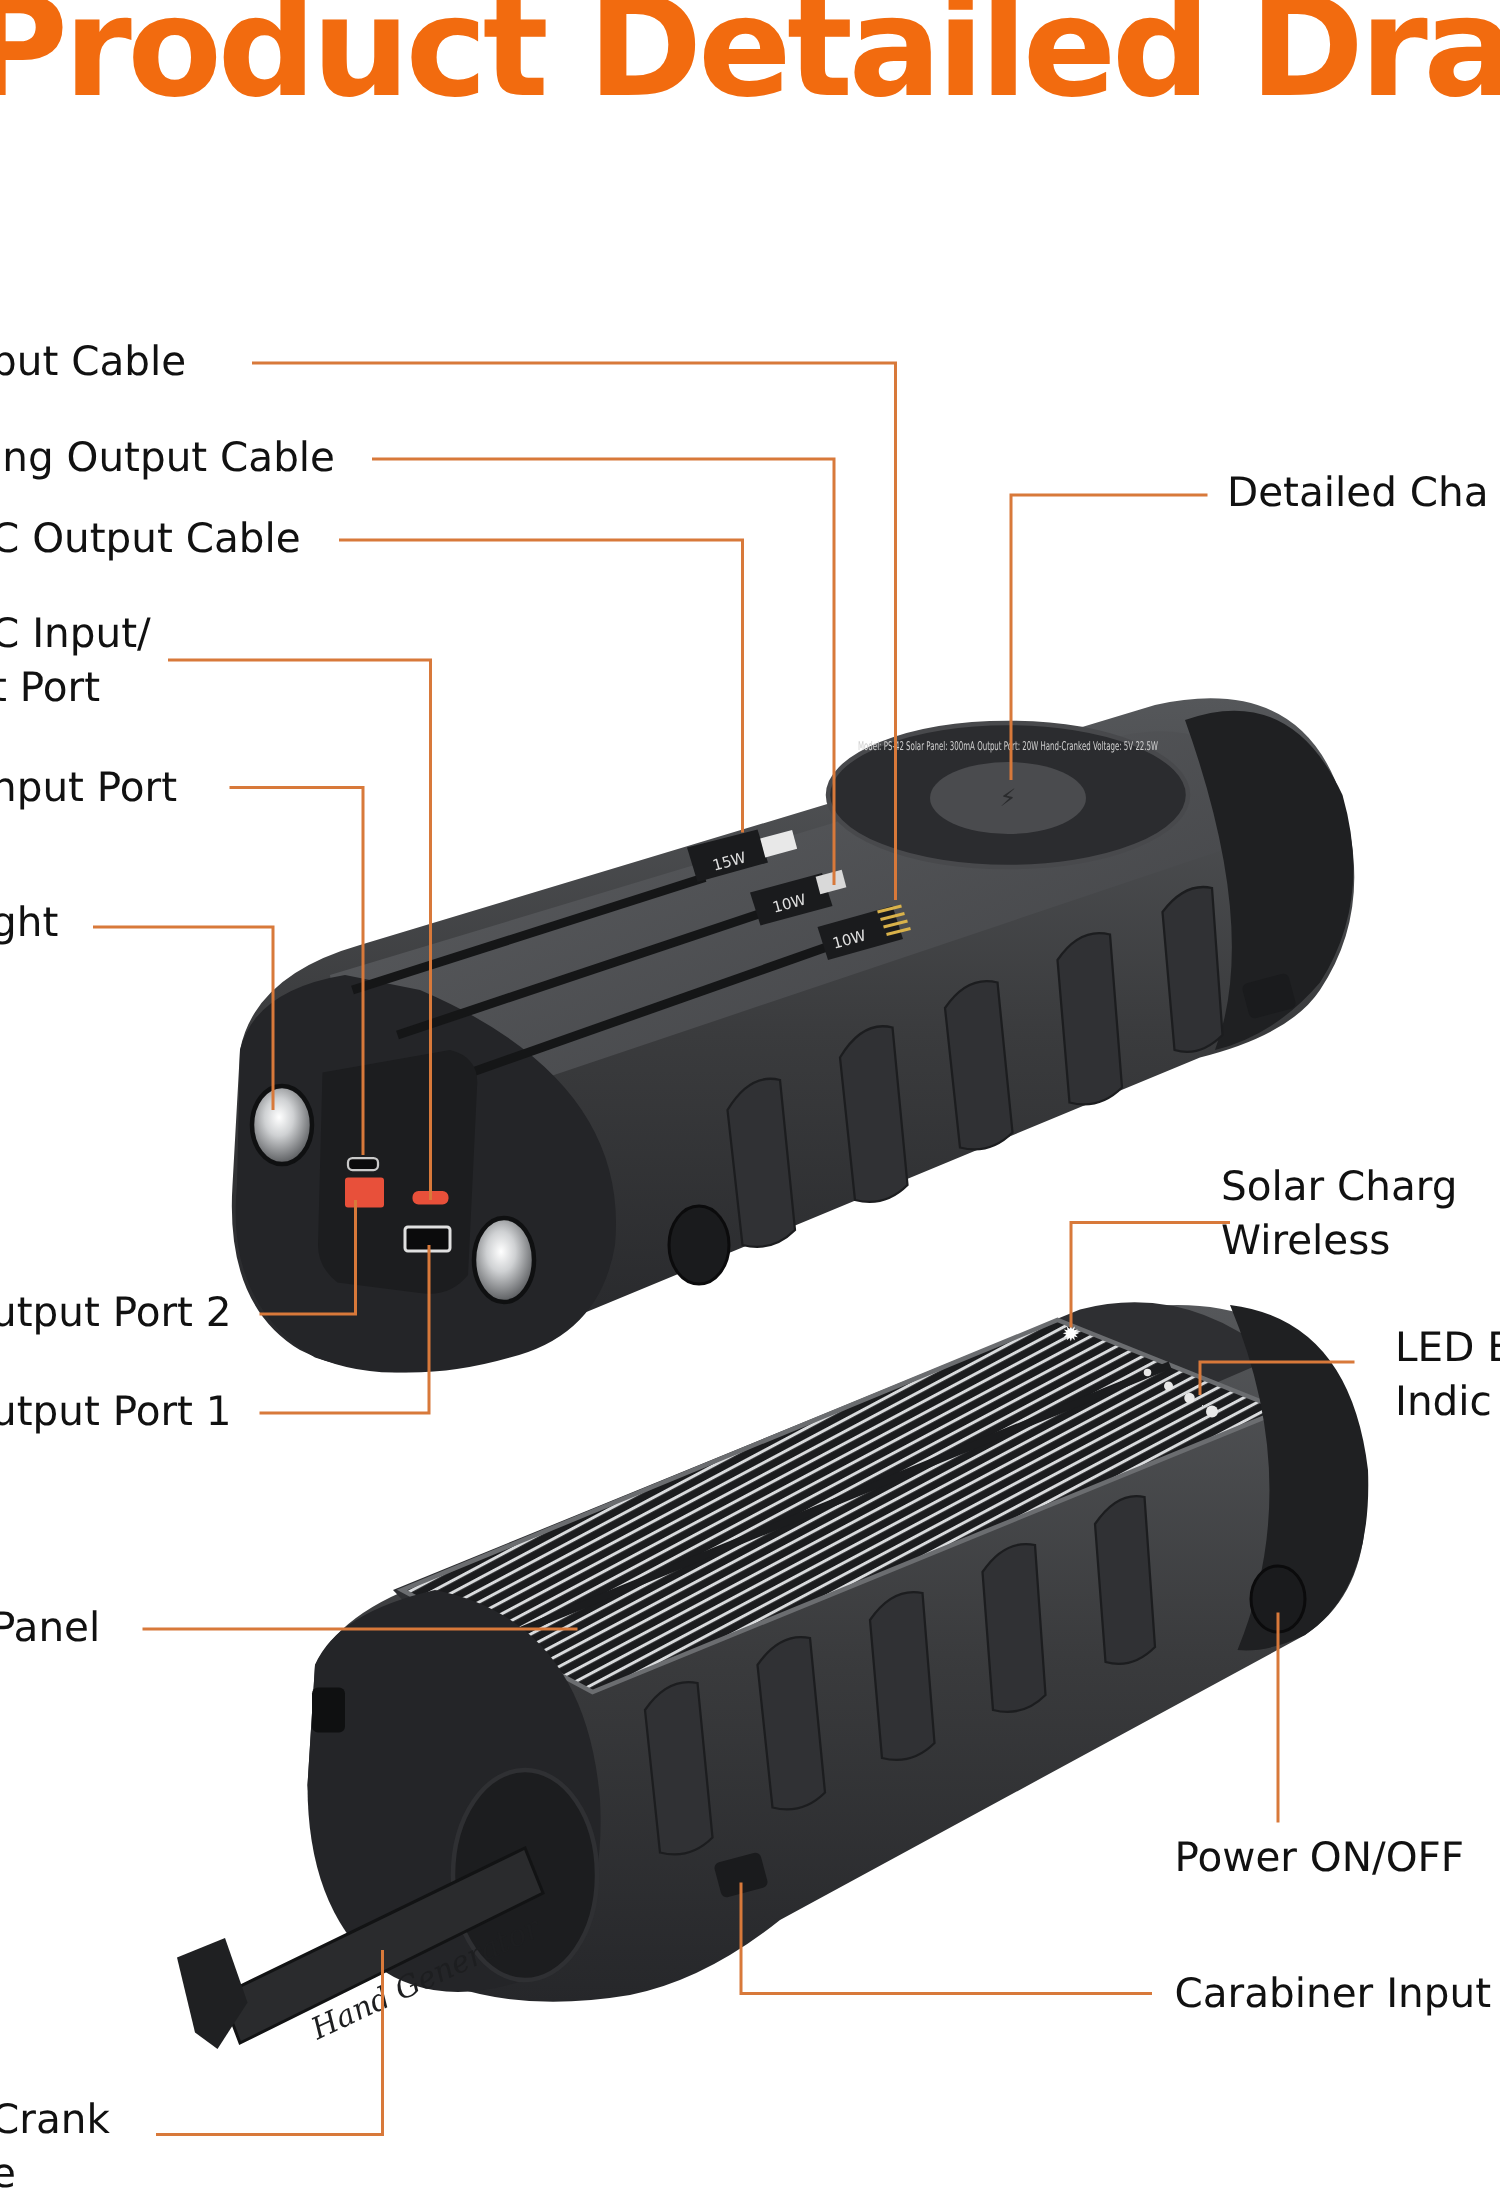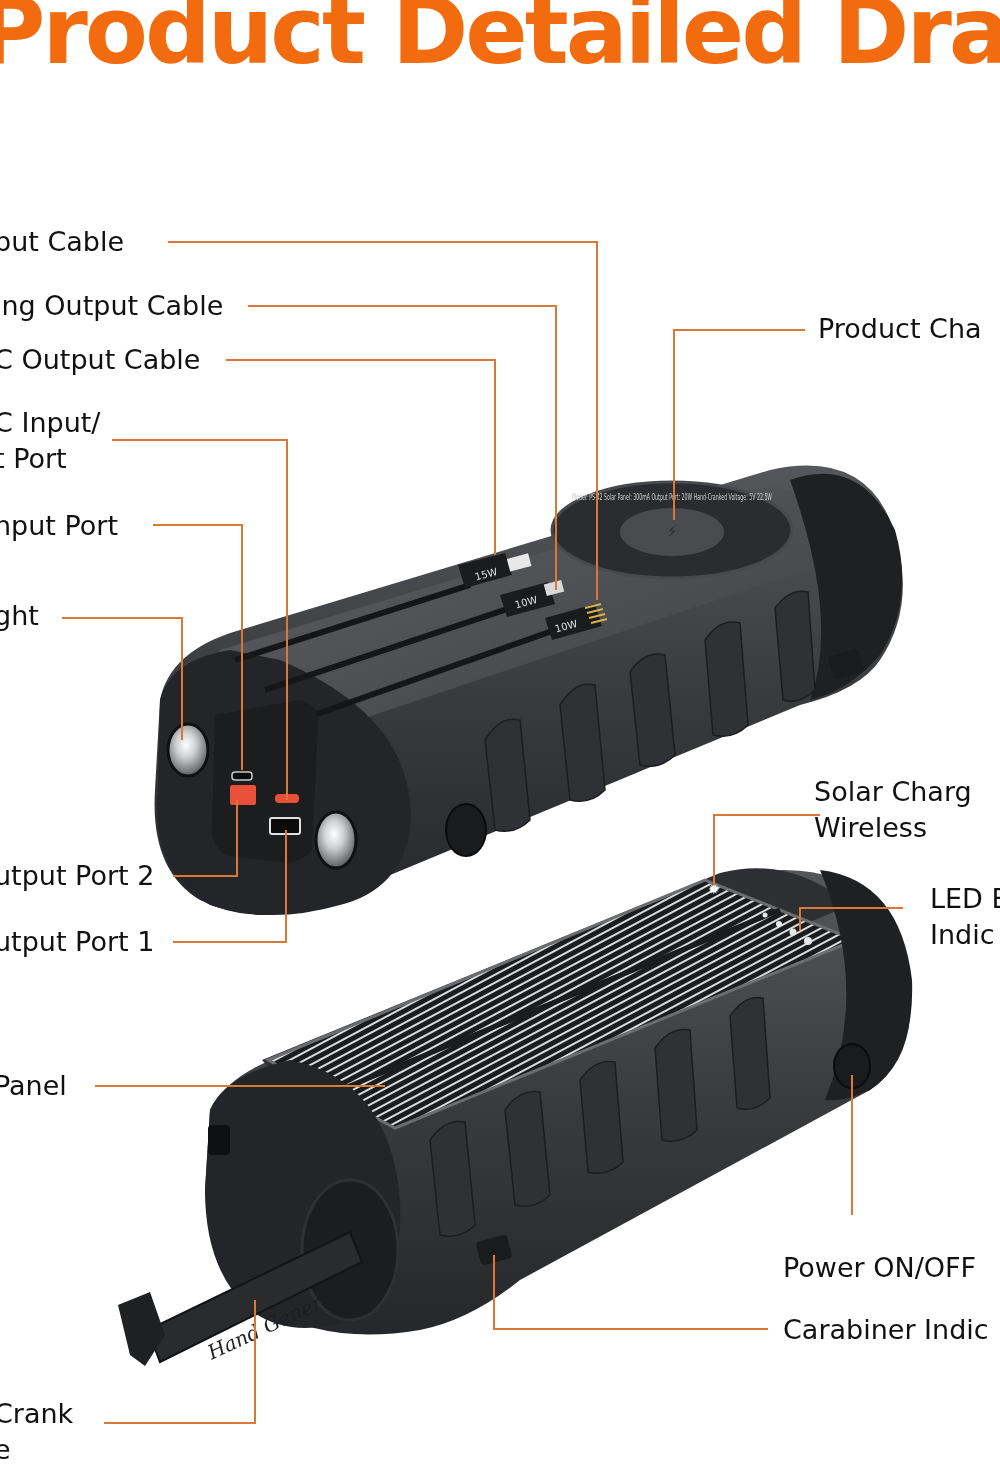--- a/index.html
+++ b/index.html
@@ -169,28 +169,28 @@
 <div class="label" style="left:-6px; top:288px;">ing Output Cable</div>
 <div class="label" style="left:-6px; top:342px;">C Output Cable</div>
 <div class="label" style="left:-6px; top:405px;">
   <span>C Input/</span>
   <span>t Port</span>
 </div>
 <div class="label" style="left:-6px; top:508px;">nput Port</div>
 <div class="label" style="left:-6px; top:598px;">ght</div>
 <div class="label" style="left:-6px; top:858px;">utput Port 2</div>
 <div class="label" style="left:-6px; top:924px;">utput Port 1</div>
-<div class="label" style="left:818px; top:311px;">Product Cha</div>
+<div class="label" style="left:818px; top:311px;">Detailed Cha</div>
 <div class="label" style="left:814px; top:774px;">
   <span>Solar Charg</span>
   <span>Wireless</span>
 </div>
 <div class="label" style="left:930px; top:881px;">
   <span>LED B</span>
   <span>Indic</span>
 </div>
 <div class="label" style="left:-6px; top:1068px;">Panel</div>
-<div class="label" style="left:783px; top:1250px;">Power ON/OFF</div>
-<div class="label" style="left:783px; top:1312px;">Carabiner Indic</div>
+<div class="label" style="left:783px; top:1221px;">Power ON/OFF</div>
+<div class="label" style="left:783px; top:1312px;">Carabiner Input</div>
 <div class="label" style="left:-6px; top:1396px;">
   <span>Crank</span>
   <span>e</span>
 </div>
 
 </body></html>

